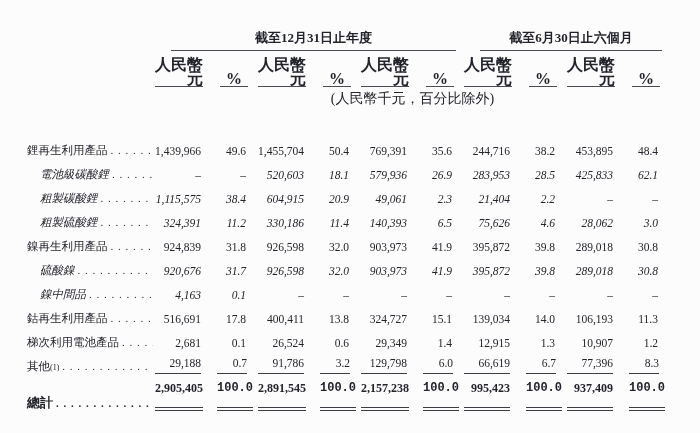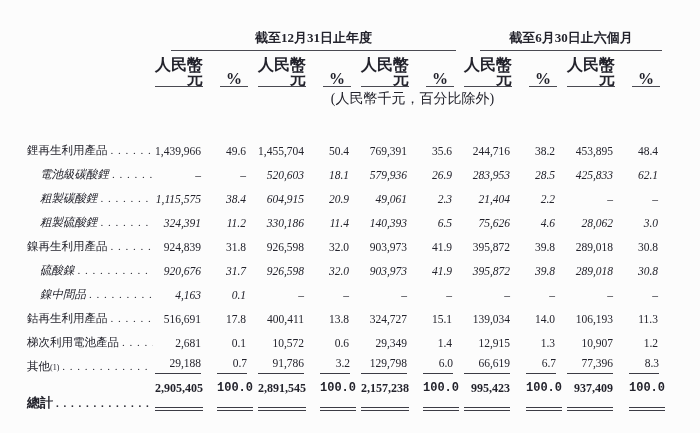--- a/index.html
+++ b/index.html
@@ -268,21 +268,21 @@
       </tr>
       <tr class="data-row">
         <td class="label-cell">
           <div class="label-wrap">
             <span class="label-text">梯次利用電池產品</span>
             <span class="leader"></span>
           </div>
         </td>
         <td class="val"><span class="num">2,681</span></td>
         <td class="pct"><span class="num">0.1</span></td>
-        <td class="val"><span class="num">10,572</span></td>
+        <td class="val"><span class="num">26,524</span></td>
         <td class="pct"><span class="num">0.6</span></td>
         <td class="val"><span class="num">29,349</span></td>
         <td class="pct"><span class="num">1.4</span></td>
         <td class="val"><span class="num">12,915</span></td>
         <td class="pct"><span class="num">1.3</span></td>
         <td class="val"><span class="num">10,907</span></td>
         <td class="pct"><span class="num">1.2</span></td>
       </tr>
       <tr class="data-row">
         <td class="label-cell">

